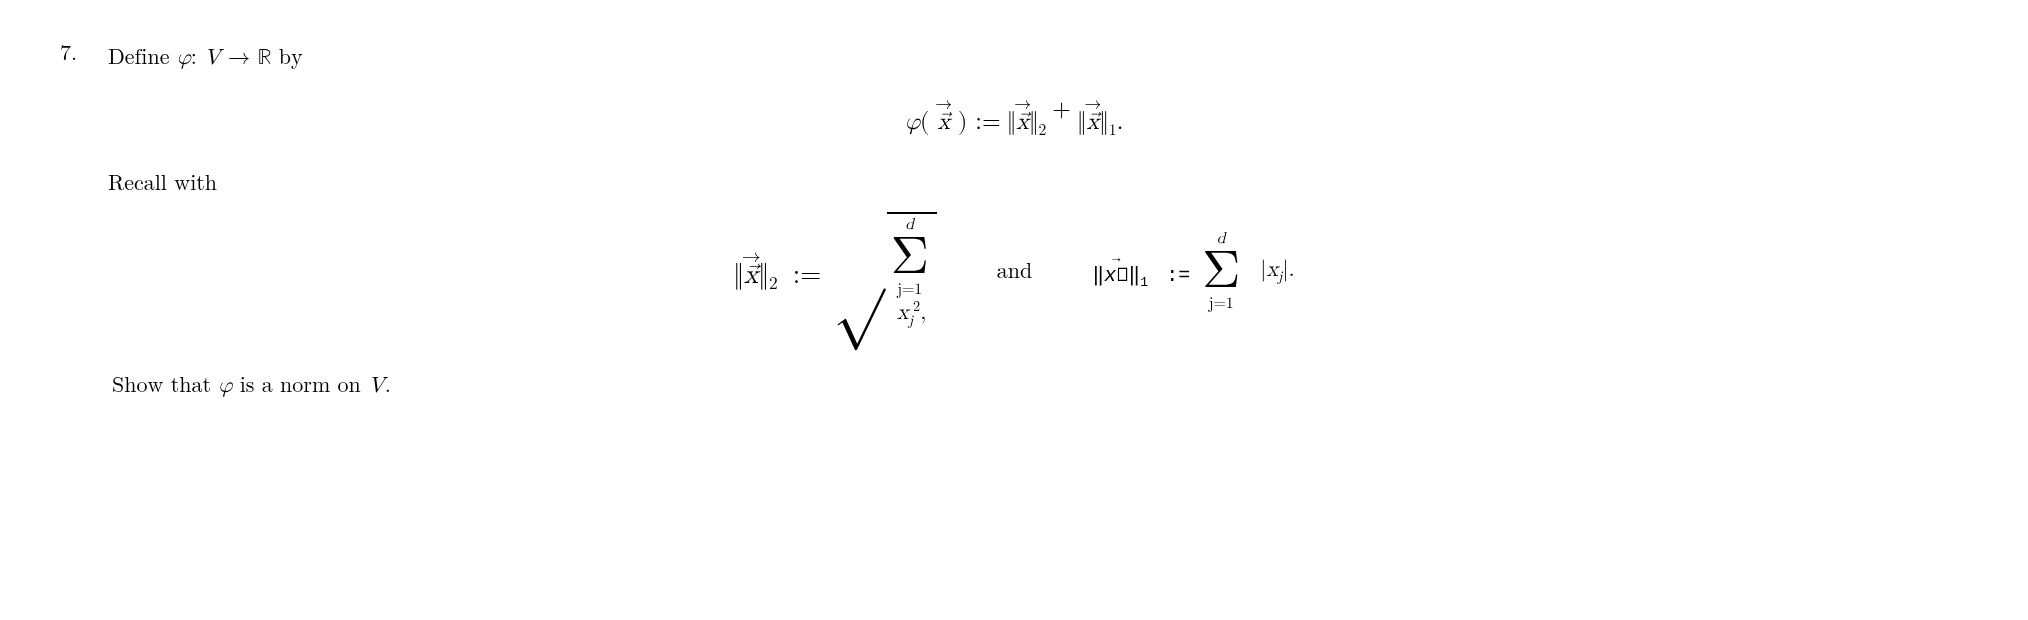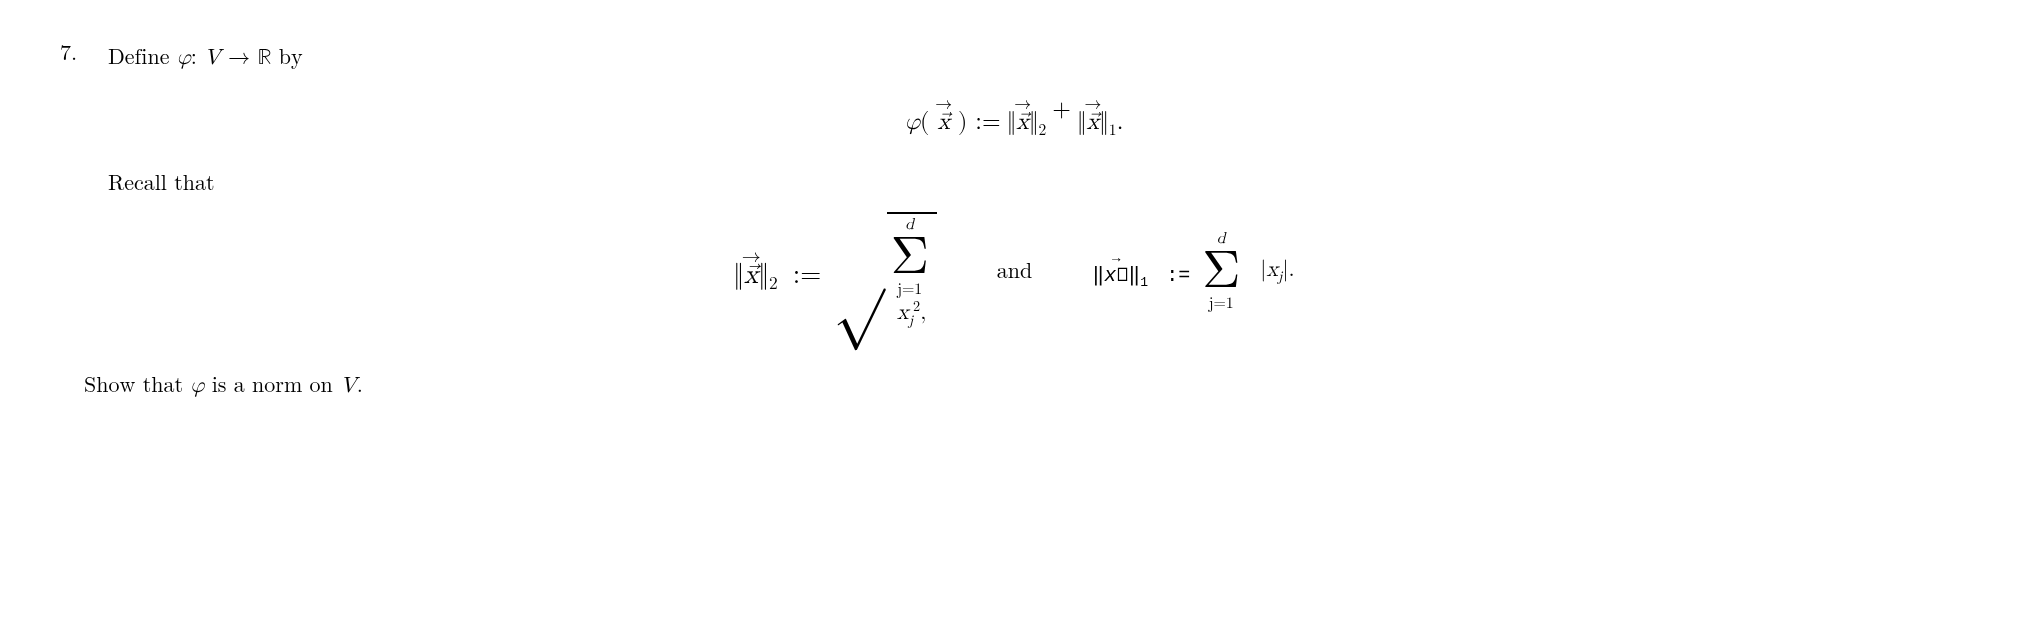--- a/index.html
+++ b/index.html
@@ -64,21 +64,21 @@
 
     .recall-formulas {
       display: flex;
       justify-content: center;
       align-items: center;
       gap: 60px;
       margin-bottom: 24px;
     }
 
     .show-line {
-      margin-left: 24px;
+      margin-left: 52px;
       font-size: 22px;
       margin-top: 10px;
     }
 
     
     .math-text {
       font-style: italic;
     }
 
     sup {
@@ -209,21 +209,21 @@
           ‖<span class="vec-x"><span class="math-text">x⃗</span></span>‖<sub>2</sub>
         </span>
         <span>+</span>
         <span>
           ‖<span class="vec-x"><span class="math-text">x⃗</span></span>‖<sub>1</sub>.
         </span>
       </span>
     </div>
 
     <div class="recall-section">
-      <div class="recall-label">Recall that</div>
+      <div class="recall-label">Recall with</div>
 
       <div class="recall-formulas">
 
         <div class="norm2-formula-container">
           <span style="font-size:27px;">
             ‖<span class="vec-x"><span class="math-text">x⃗</span></span>‖<sub>2</sub>
             <span style="margin-left:6px;">:=</span>
           </span>
           <span class="sqrt-container" style="margin-left:6px;">
             <span class="sqrt-symbol">√</span>

